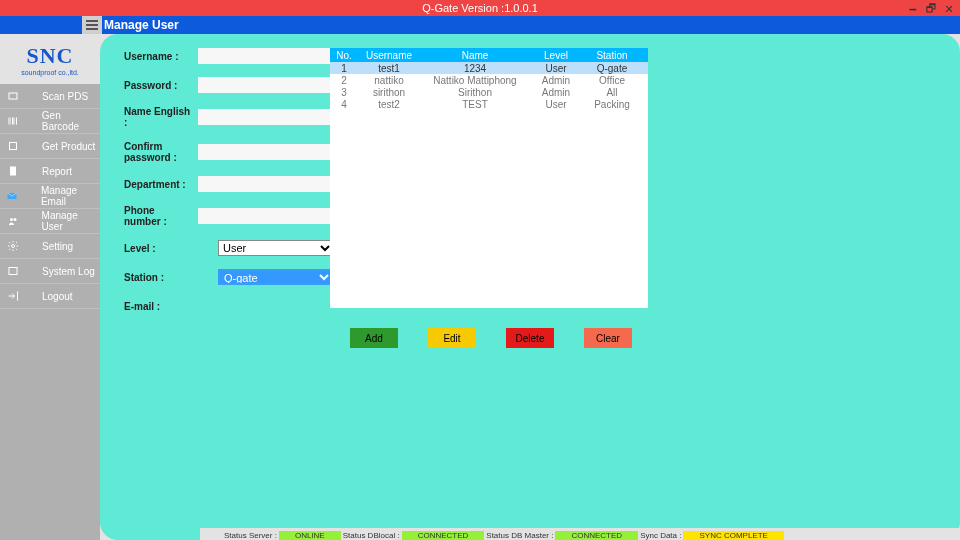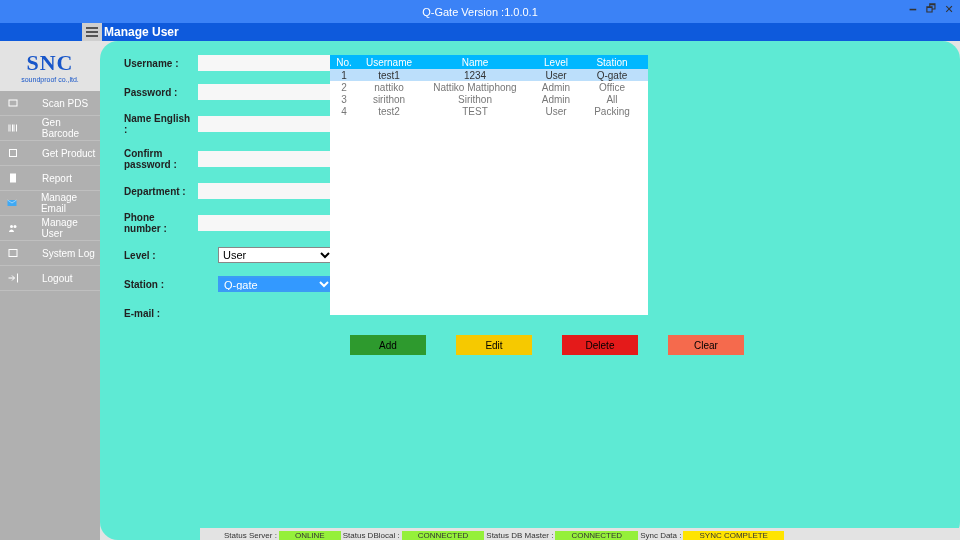--- a/index.html
+++ b/index.html
@@ -1,18 +1,18 @@
 <!DOCTYPE html>
 <html><head>
 <meta charset="utf-8">
 <style>
   * { box-sizing: border-box; margin: 0; padding: 0; font-family: Arial, sans-serif; }
   html, body { width: 960px; height: 540px; overflow: hidden; }
   body { background: #e3e3e3; display: flex; flex-direction: column; }
-  .titlebar { background: #3b82f6; color: #fff; height: 23px; display: flex; align-items: center; justify-content: center; position: relative; font-size: 11px; }
+  .titlebar { background: #ef4444; color: #fff; height: 16px; display: flex; align-items: center; justify-content: center; position: relative; font-size: 11px; }
   .title-controls { position: absolute; right: 4px; top: 2px; display: flex; gap: 4px; }
   .title-controls span { width: 14px; height: 14px; display: inline-flex; align-items: center; justify-content: center; color: #333; font-size: 11px; cursor: pointer; }
   .subheader { background: #0e5adc; color: #fff; height: 18px; display: flex; align-items: center; font-size: 12px; font-weight: bold; }
   .hamburger { width: 20px; height: 18px; background: #cfcfcf; display: inline-flex; flex-direction: column; justify-content: center; align-items: center; margin-left: 82px; margin-right: 2px; cursor: pointer; gap: 2px; }
   .hamburger div { width: 12px; height: 2px; background: #555; }
   .main { flex: 1; display: flex; min-height: 0; }
   .sidebar { width: 100px; background: #b0b0b0; display: flex; flex-direction: column; }
   .logo { height: 50px; background: #e3e3e3; display: flex; flex-direction: column; align-items: center; justify-content: center; }
   .logo-main { color: #1856c9; font-weight: bold; font-size: 22px; font-family: Liberation Serif, serif; letter-spacing: 1px; }
   .logo-sub { color: #1856c9; font-size: 7px; }
@@ -29,21 +29,21 @@
   .thead { display: flex; background: #00b7ff; color: #fff; font-size: 10px; height: 14px; align-items: center; }
   .thead div, .trow div { text-align: center; }
   .col-no { width: 28px; }
   .col-user { width: 62px; }
   .col-name { width: 110px; }
   .col-level { width: 52px; }
   .col-station { width: 60px; }
   .trow { display: flex; font-size: 10px; color: #777; height: 12px; align-items: center; font-family: Verdana, Arial, sans-serif; }
   .trow.selected { background: #bcdffb; color: #333; }
   .buttons { position: absolute; left: 250px; top: 294px; display: flex; gap: 30px; }
-  .buttons button { width: 76px; height: 20px; border: none; font-size: 10px; cursor: pointer; color: #000; }
+  .buttons button { width: 48px; height: 20px; border: none; font-size: 10px; cursor: pointer; color: #000; }
   .btn-add { background: #2e9a2e; }
   .btn-edit { background: #f6c900; }
   .btn-delete { background: #e41a1a; }
   .btn-clear { background: #f56a4d; }
   .statusbar { height: 12px; background: #e3e3e3; font-size: 8px; display: flex; align-items: flex-end; gap: 2px; padding-left: 24px; color: #333; position: absolute; bottom: 0; left: 100px; right: 0; }
   .statusbar .tag { background: #95f03a; padding: 0 16px; }
   .statusbar .tag.sync { background: #ffe400; }
   svg { width: 12px; height: 12px; }
 </style>
 </head>
@@ -124,20 +124,29 @@
             <circle cx="9" cy="9" r="3"></circle>
             <circle cx="16" cy="9" r="3"></circle>
             <path d="M4 20c0-3 3-5 5-5s5 2 5 5"></path>
           </svg>
         </span>
       <span>Manage User</span>
     </div>
     <div class="nav-item">
       <span class="icon">
           <svg viewBox="0 0 24 24" fill="none" stroke="#fff" stroke-width="2">
+            <circle cx="12" cy="12" r="3"></circle>
+            <path d="M12 2v3M12 19v3M4.2 4.2l2.1 2.1M17.7 17.7l2.1 2.1M2 12h3M19 12h3M4.2 19.8l2.1-2.1M17.7 6.3l2.1-2.1"></path>
+          </svg>
+        </span>
+      <span>Setting</span>
+    </div>
+    <div class="nav-item">
+      <span class="icon">
+          <svg viewBox="0 0 24 24" fill="none" stroke="#fff" stroke-width="2">
             <rect x="4" y="5" width="16" height="14"></rect>
           </svg>
         </span>
       <span>System Log</span>
     </div>
     <div class="nav-item">
       <span class="icon">
           <svg viewBox="0 0 24 24" fill="none" stroke="#fff" stroke-width="2">
             <path d="M10 17l5-5-5-5M15 12H3M21 3v18"></path>
           </svg>

